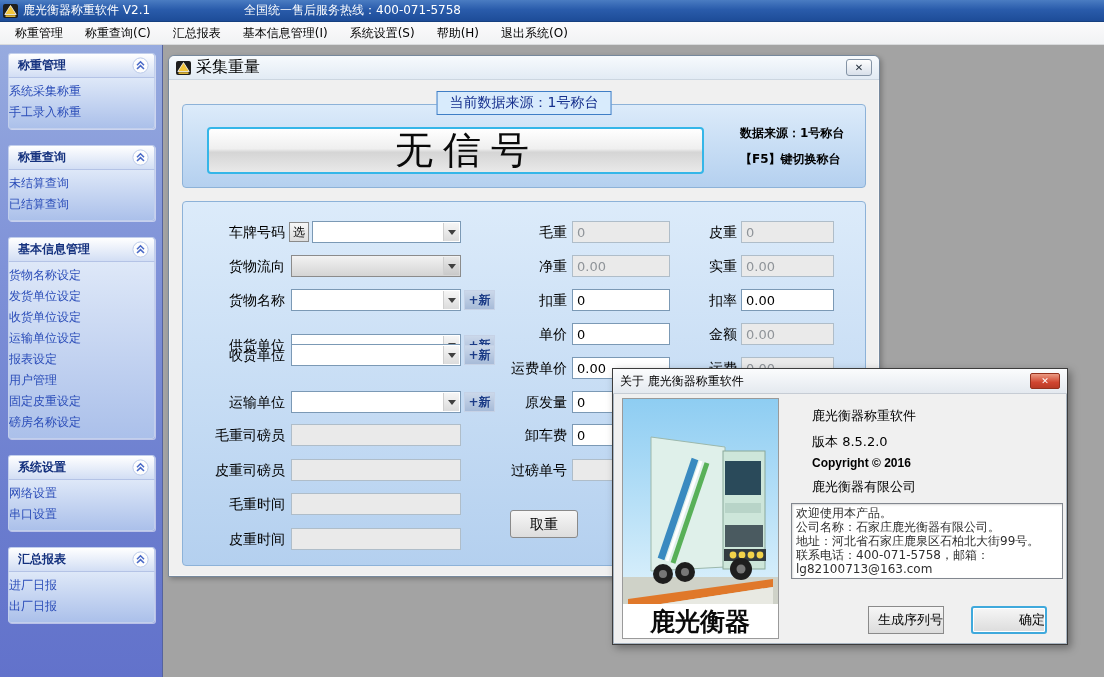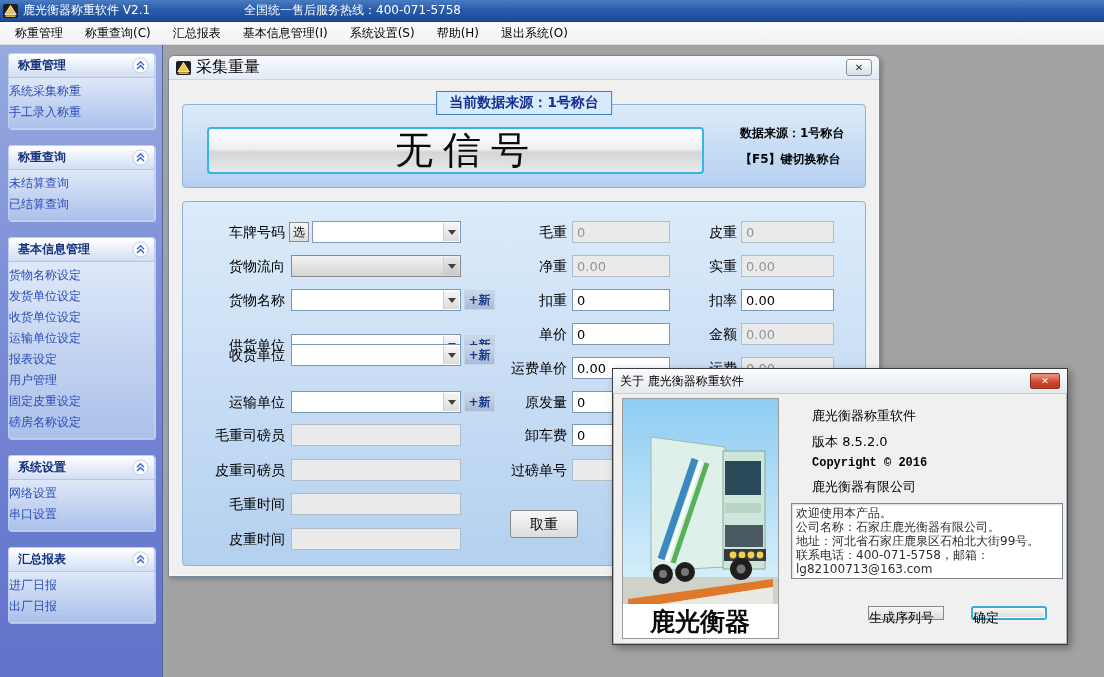--- a/index.html
+++ b/index.html
@@ -42,21 +42,21 @@
     border-bottom:1px solid #ccd6e0; border-radius:6px 6px 0 0;
     display:flex; align-items:center; padding:0 7px; }
   .cw-title { margin-left:5px; font-size:16px; }
   .cw-close { margin-left:auto; width:26px; height:17px;
     background:linear-gradient(#fefefe,#d8e0ea); border:1px solid #8494a6; border-radius:3px;
     font-size:10px; font-weight:bold; color:#25303c; text-align:center; line-height:15px; cursor:default; }
   .cw-content { position:absolute; top:24px; left:0; right:0; bottom:0; }
 
   .banner { position:absolute; top:11px; left:50%; transform:translateX(-50%); z-index:3;
     background:#d8ebfc; border:1px solid #3f7ec6; padding:2px 12px; white-space:nowrap;
-    font-size:14px; font-weight:bold; color:#16308d; }
+    font-size:14px; font-weight:normal; color:#16308d; }
 
   .bluepanel { position:absolute; left:13px; right:13px;
     background:linear-gradient(#dcebfa,#b4d0ef); border:1px solid #8db2d8; border-radius:4px; }
   .panel-top { top:24px; height:84px; }
   .panel-form { top:121px; bottom:10px; }
 
   .signal-box { position:absolute; left:24px; top:22px; width:497px; height:47px;
     background:linear-gradient(#ffffff,#efefef 46%,#d5d5d5 54%,#e9e9e9);
     border:2px solid #35b6e8; border-radius:4px;
     display:flex; align-items:center; justify-content:center;
@@ -96,26 +96,26 @@
     background:#f0f0f0; border:1px solid #3c3c3c;
     box-shadow:0 0 0 1px #aab6c2 inset, 3px 3px 8px rgba(0,0,0,.35); }
   .ab-titlebar { height:25px; background:linear-gradient(#fbfcfd,#e4e9ef);
     border-bottom:1px solid #c6ccd4; display:flex; align-items:center; padding:0 7px; font-size:12px; }
   .ab-close { margin-left:auto; width:30px; height:16px; border-radius:2px;
     background:linear-gradient(#ea9a83,#d0452f 60%,#b93a25); border:1px solid #93301d;
     color:#fff; font-size:9px; font-weight:bold; text-align:center; line-height:14px; }
   .ab-body { position:absolute; top:25px; left:0; right:0; bottom:0; }
   .truck { position:absolute; left:9px; top:4px; width:157px; height:241px; border:1px solid #9a9a9a; }
   .ab-line { position:absolute; left:178px; font-size:13px; white-space:nowrap;margin-left:21px; }
-  .ab-mono { font-family:Liberation Mono, monospace; font-size:12px; font-weight:bold; }
+  .ab-mono { font-family:Liberation Sans, sans-serif; font-size:12px; font-weight:bold; }
   .info-box { position:absolute; left:178px; top:109px; width:272px; height:76px;
     background:#fff; border:1px solid #82878f; box-shadow:inset 1px 1px 2px #d7d7d7;
     font-size:12px; line-height:14px; color:#2e2e2e; padding:2px 4px; overflow:hidden; white-space:nowrap; }
-  .ab-btn { position:absolute; top:212px; height:14px; background:linear-gradient(#f6f6f6,#dcdcdc);
-    border:1px solid #8a8a8a; font-size:13px; font-family:inherit; text-align:left; line-height:22px; }
+  .ab-btn { position:absolute; top:212px; height:28px; background:linear-gradient(#f6f6f6,#dcdcdc);
+    border:1px solid #8a8a8a; font-size:13px; font-family:inherit; text-align:right; line-height:22px; }
   .btn-serial { left:255px; width:76px; }
   .btn-ok { left:358px; width:76px; border:2px solid #3fa9dc; border-radius:3px;
     box-shadow:0 0 0 1px #fff inset; line-height:20px; }
 </style>
 </head>
 <body>
 
 <div class="screen">
 
   <div class="titlebar">

